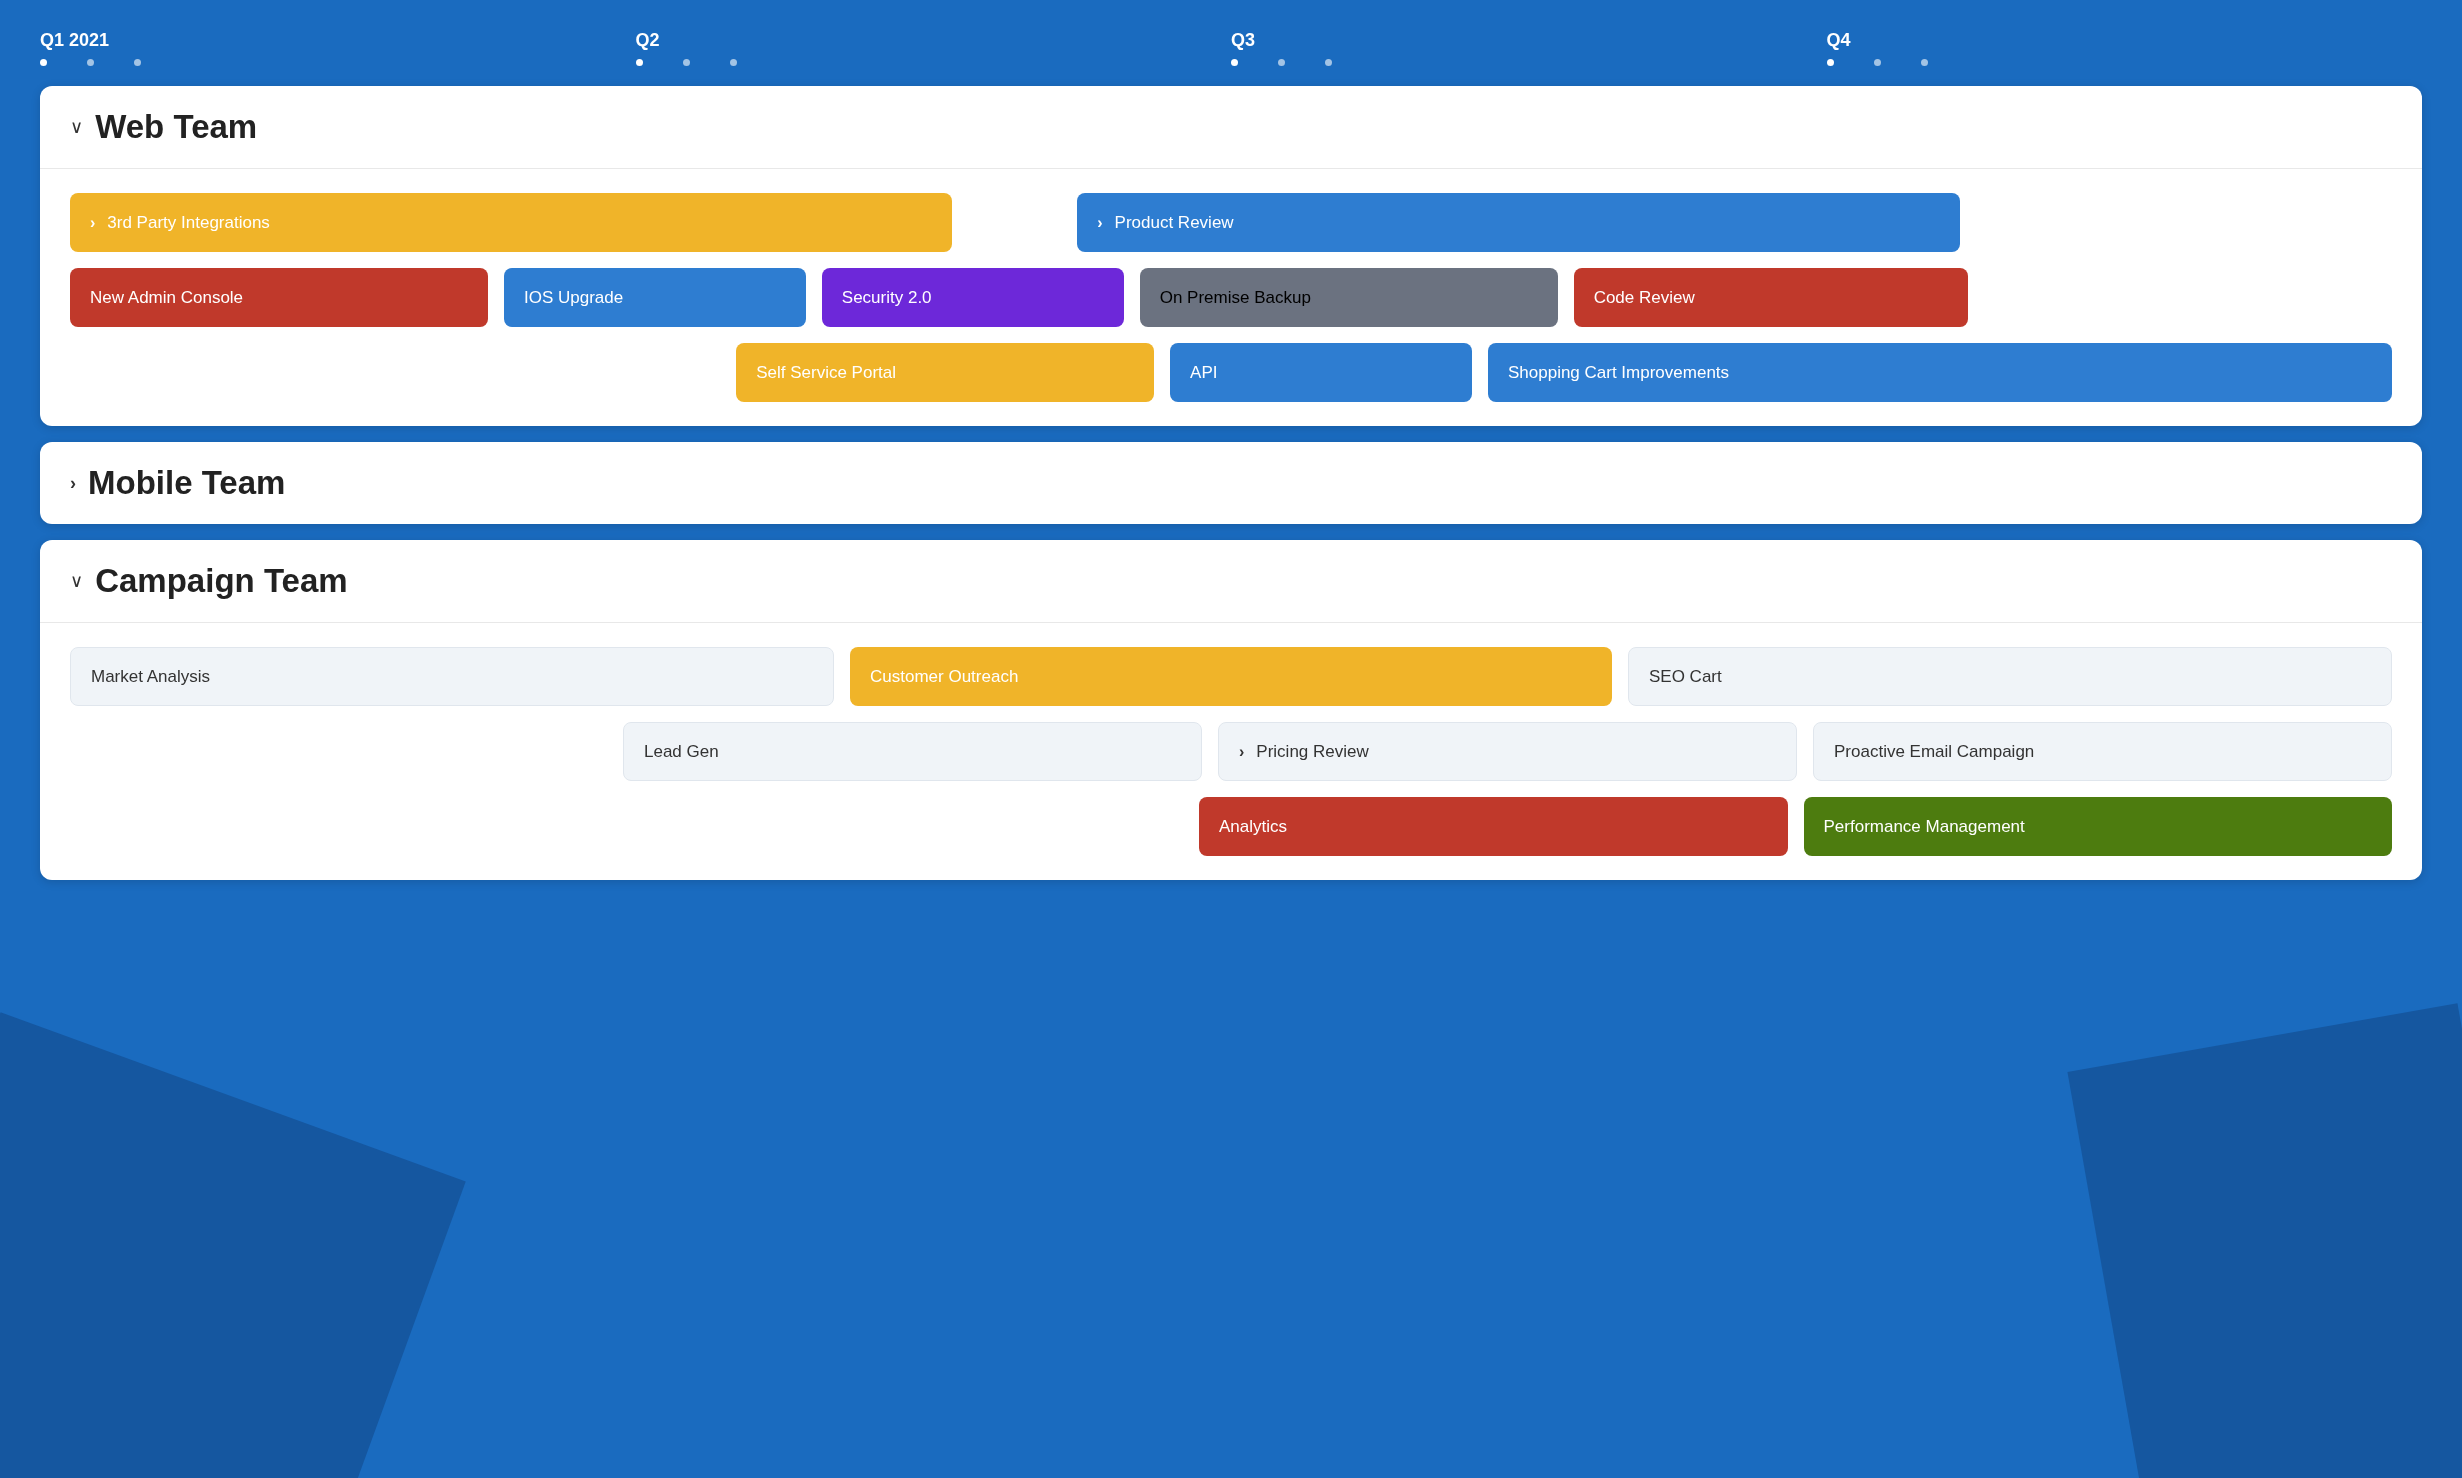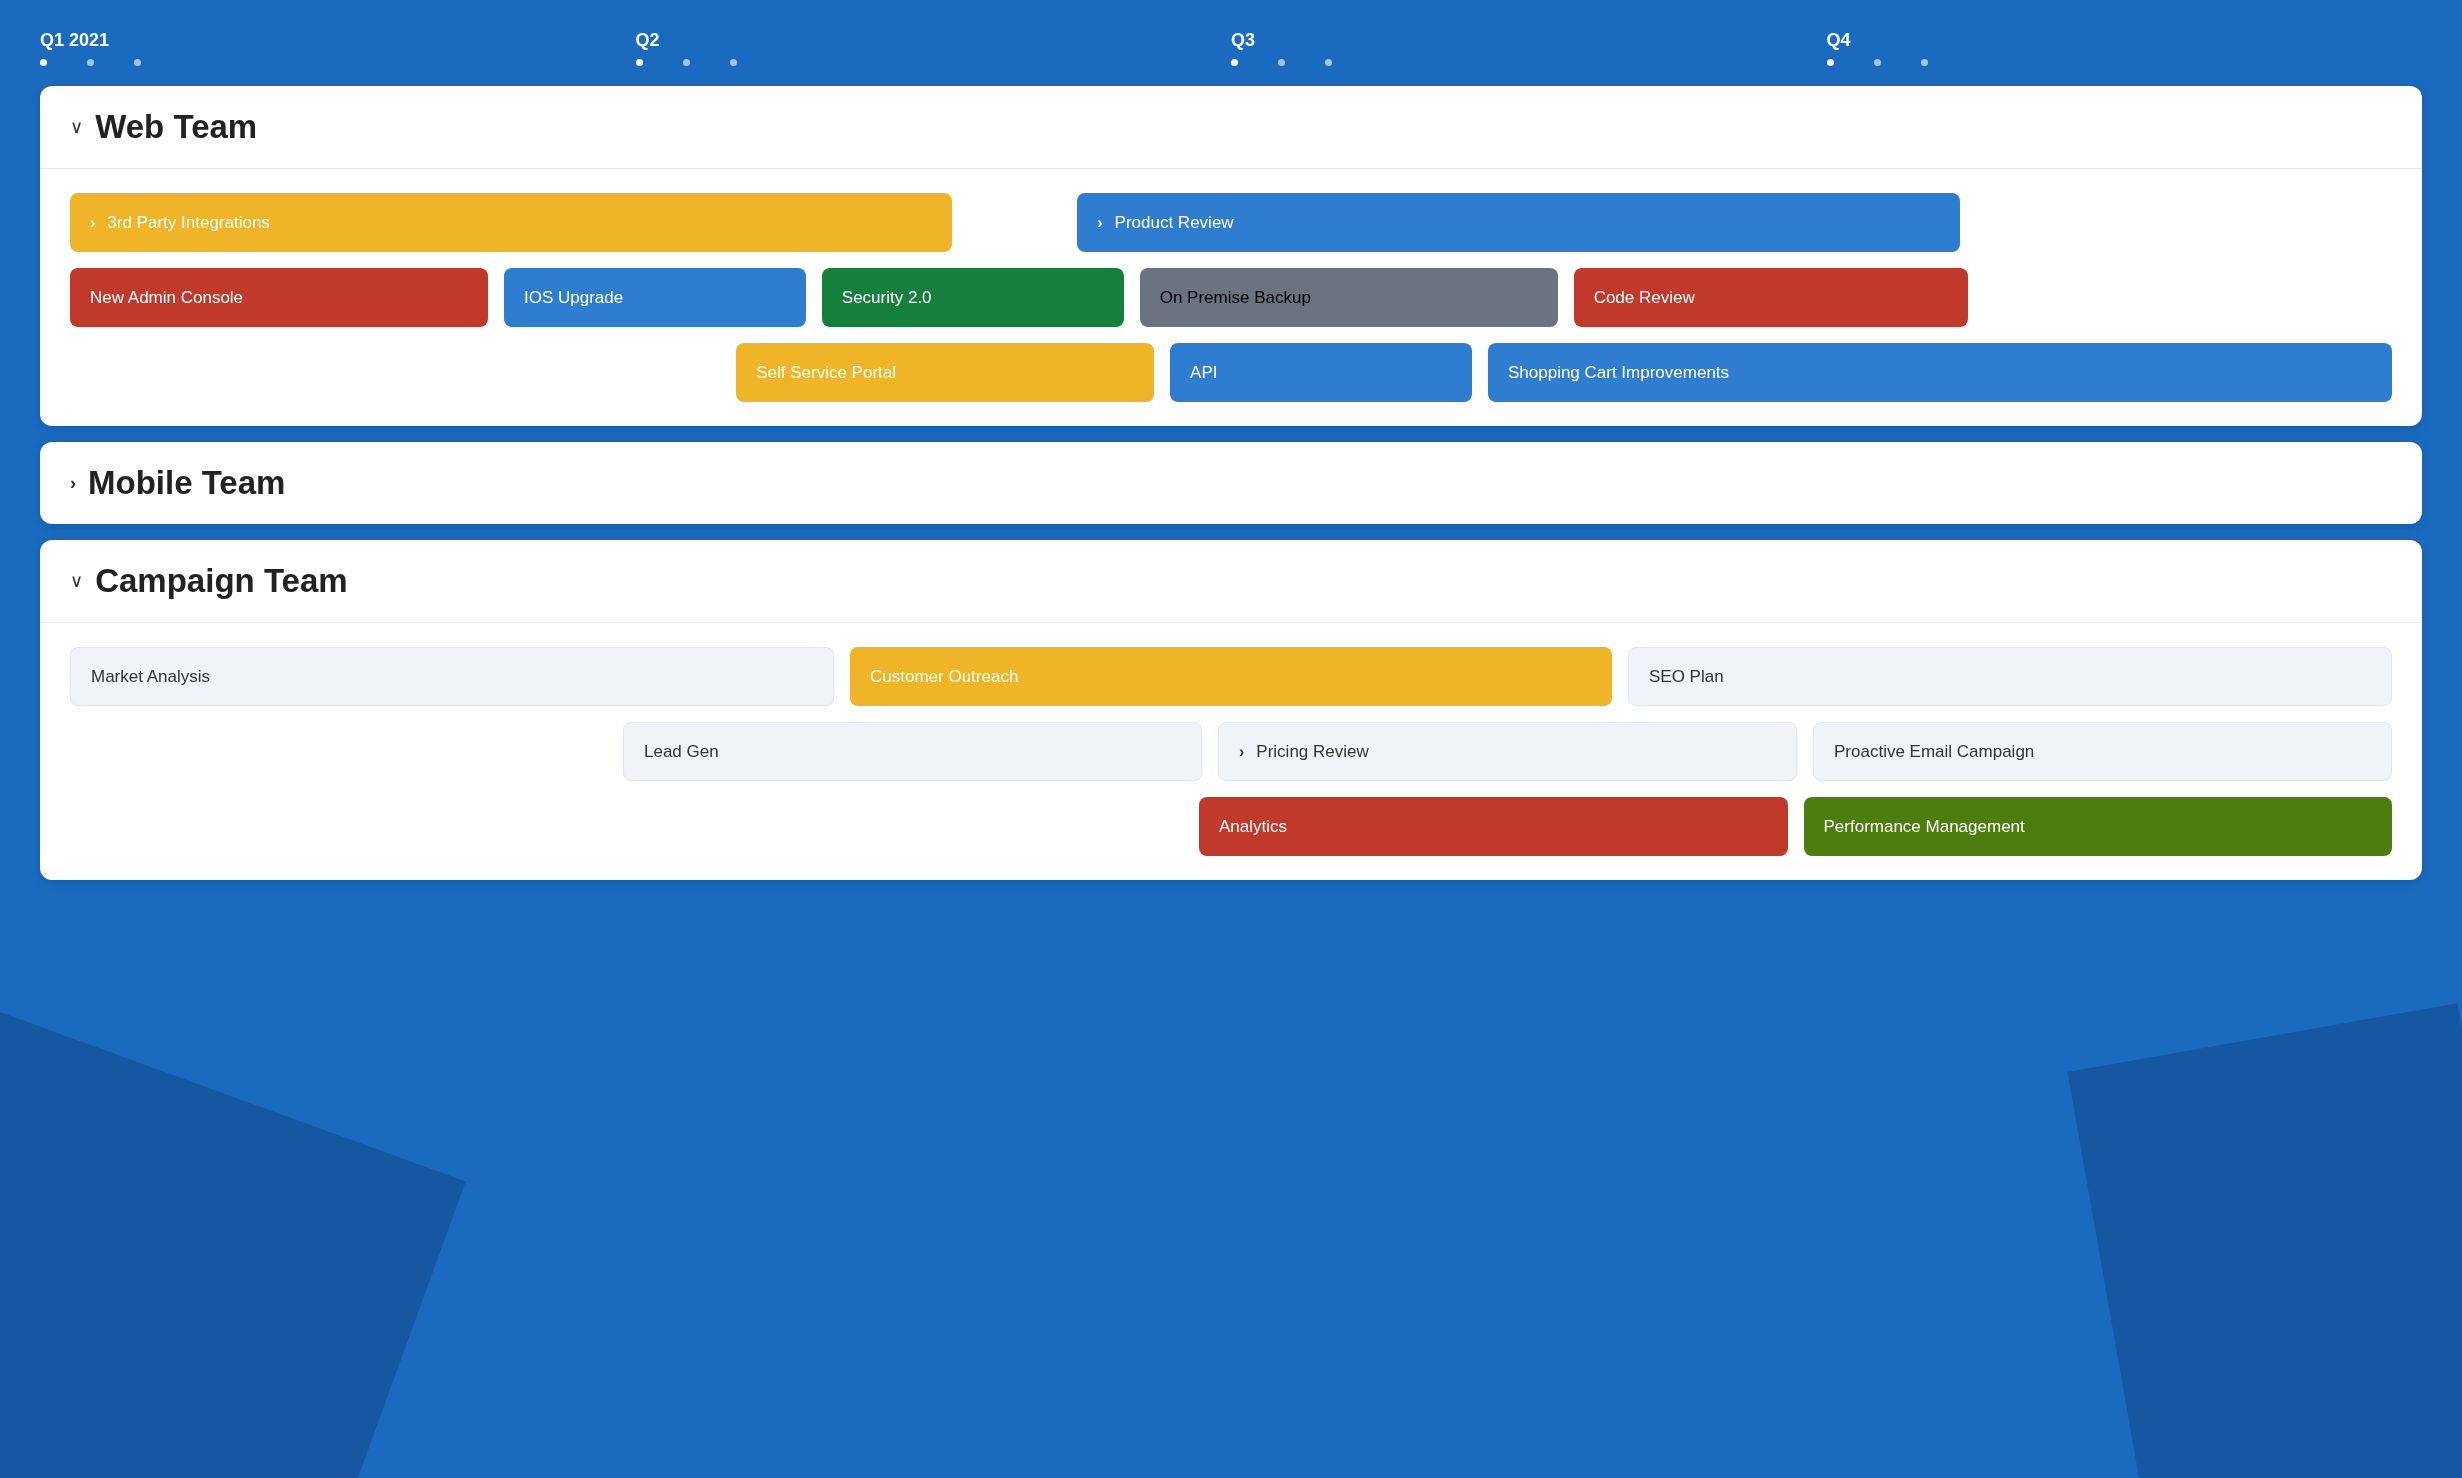--- a/index.html
+++ b/index.html
@@ -149,21 +149,21 @@
       background: #f0b429;
       color: #fff;
     }
 
     .item-blue {
       background: #2e7dd1;
       color: #fff;
     }
 
     .item-gray {
-      background: #15803d;
+      background: #6d28d9;
       color: #fff;
     }
 
     .item-red {
       background: #c0392b;
       color: #fff;
     }
 
     .item-light {
       background: #f0f4f8;
@@ -335,21 +335,21 @@
     <div class="section-body">
 
       <div class="mkt-row1">
         <div class="item-card item-light" style="flex:1;">
           <span>Market Analysis</span>
         </div>
         <div class="item-card item-yellow" style="flex:1;">
           <span>Customer Outreach</span>
         </div>
         <div class="item-card item-light" style="flex:1;">
-          <span>SEO Plan</span>
+          <span>SEO Cart</span>
         </div>
       </div>
 
       <div class="mkt-row2">
         <div style="flex:1;"></div>
         <div class="item-card item-light" style="flex:1;">
           <span>Lead Gen</span>
         </div>
         <div class="item-card item-light" style="flex:1;">
           <span class="chevron">›</span>

